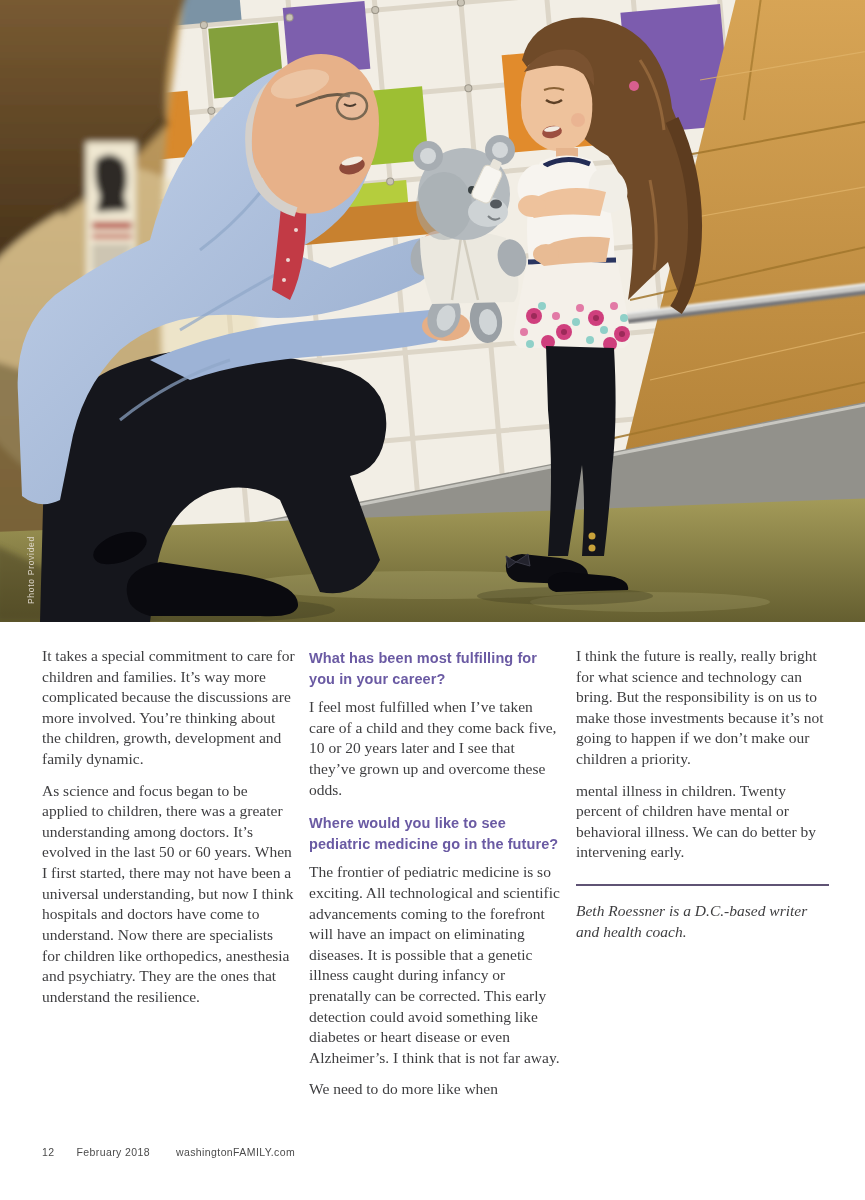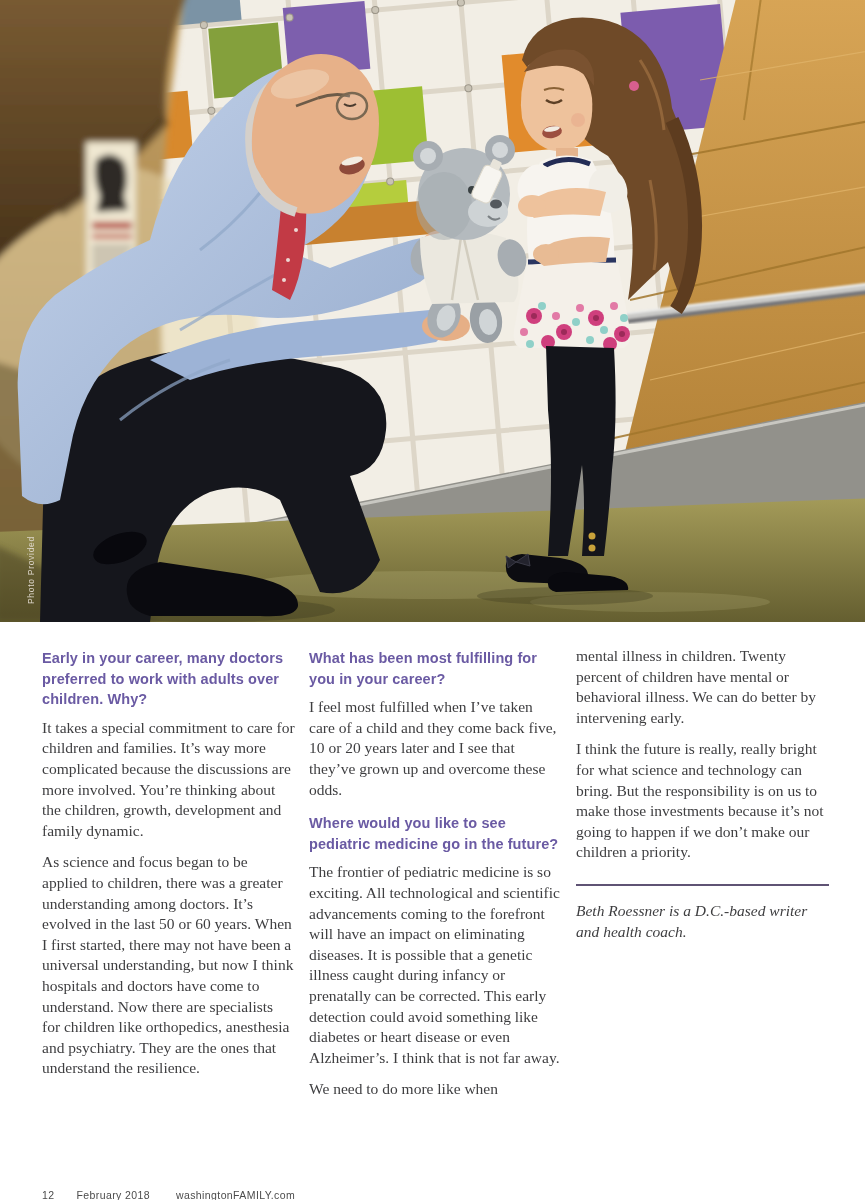--- a/index.html
+++ b/index.html
@@ -22,21 +22,21 @@
   .question{font-family:"Liberation Sans",sans-serif;font-weight:bold;color:#6a5aa3;
         font-size:14.5px;line-height:1.42;margin:13px 0 8px 0;letter-spacing:.1px;}
   .col .question:first-child{margin-top:2px;}
   .body-p{font-size:15.5px;line-height:1.33;color:#3e3e40;margin:0 0 11px 0;}
   .bio-divider{border:none;border-top:2px solid #5f5374;margin:21px 0 15px 0;height:0;}
   .bio{font-style:italic;font-size:15.5px;line-height:1.33;color:#3e3e40;margin:0;}
 
   
   .footer{position:absolute;left:42px;top:1146px;display:flex;align-items:baseline;
         font-family:"Liberation Sans",sans-serif;font-size:10.5px;color:#4b4b4b;
-        letter-spacing:.4px;margin-top:43px;}
+        letter-spacing:.4px;}
   .footer .pageno{margin-right:22px;}
   .footer .issue{margin-right:26px;}
 </style>
 </head>
 <body>
 
 <div class="page">
 
   <div class="photo">
     <svg viewBox="0 0 865 622" preserveAspectRatio="none">
@@ -262,34 +262,33 @@
         <path d="M516,562 L528,554 L530,566 Z M516,562 L506,556 L508,568 Z" fill="#23232d" stroke="#3a3a46" stroke-width="1"></path>
         <path d="M548,584 Q546,574 564,572 L610,576 Q630,580 628,590 L556,592 Q548,590 548,584 Z" fill="#09090e"></path>
       </g>
     </svg>
 
     <div class="photo-credit">Photo Provided</div>
   </div>
 
   <div class="article">
     <div class="col">
-      <h3 class="question">Early in your career, many doctors preferred to work with adults over children. Why?</h3>
       <p class="body-p">It takes a special commitment to care for children and families. It’s way more complicated because the discussions are more involved. You’re thinking about the children, growth, development and family dynamic.</p>
       <p class="body-p">As science and focus began to be applied to children, there was a greater understanding among doctors. It’s evolved in the last 50 or 60 years. When I first started, there may not have been a universal understanding, but now I think hospitals and doctors have come to understand. Now there are specialists for children like orthopedics, anesthesia and psychiatry. They are the ones that understand the resilience.</p>
     </div>
     <div class="col">
       <h3 class="question">What has been most fulfilling for you in your career?</h3>
       <p class="body-p">I feel most fulfilled when I’ve taken care of a child and they come back five, 10 or 20 years later and I see that they’ve grown up and overcome these odds.</p>
       <h3 class="question">Where would you like to see pediatric medicine go in the future?</h3>
       <p class="body-p">The frontier of pediatric medicine is so exciting. All technological and scientific advancements coming to the forefront will have an impact on eliminating diseases. It is possible that a genetic illness caught during infancy or prenatally can be corrected. This early detection could avoid something like diabetes or heart disease or even Alzheimer’s. I think that is not far away.</p>
       <p class="body-p">We need to do more like when</p>
     </div>
     <div class="col">
+      <p class="body-p">I think the future is really, really bright for what science and technology can bring. But the responsibility is on us to make those investments because it’s not going to happen if we don’t make our children a priority.</p>
       <p class="body-p">mental illness in children. Twenty percent of children have mental or behavioral illness. We can do better by intervening early.</p>
-      <p class="body-p">I think the future is really, really bright for what science and technology can bring. But the responsibility is on us to make those investments because it’s not going to happen if we don’t make our children a priority.</p>
       <hr class="bio-divider">
       <p class="bio">Beth Roessner is a D.C.-based writer and health coach.</p>
     </div>
   </div>
 
   <div class="footer">
     <span class="pageno">12</span>
     <span class="issue">February 2018</span>
     <span class="site">washingtonFAMILY.com</span>
   </div>

